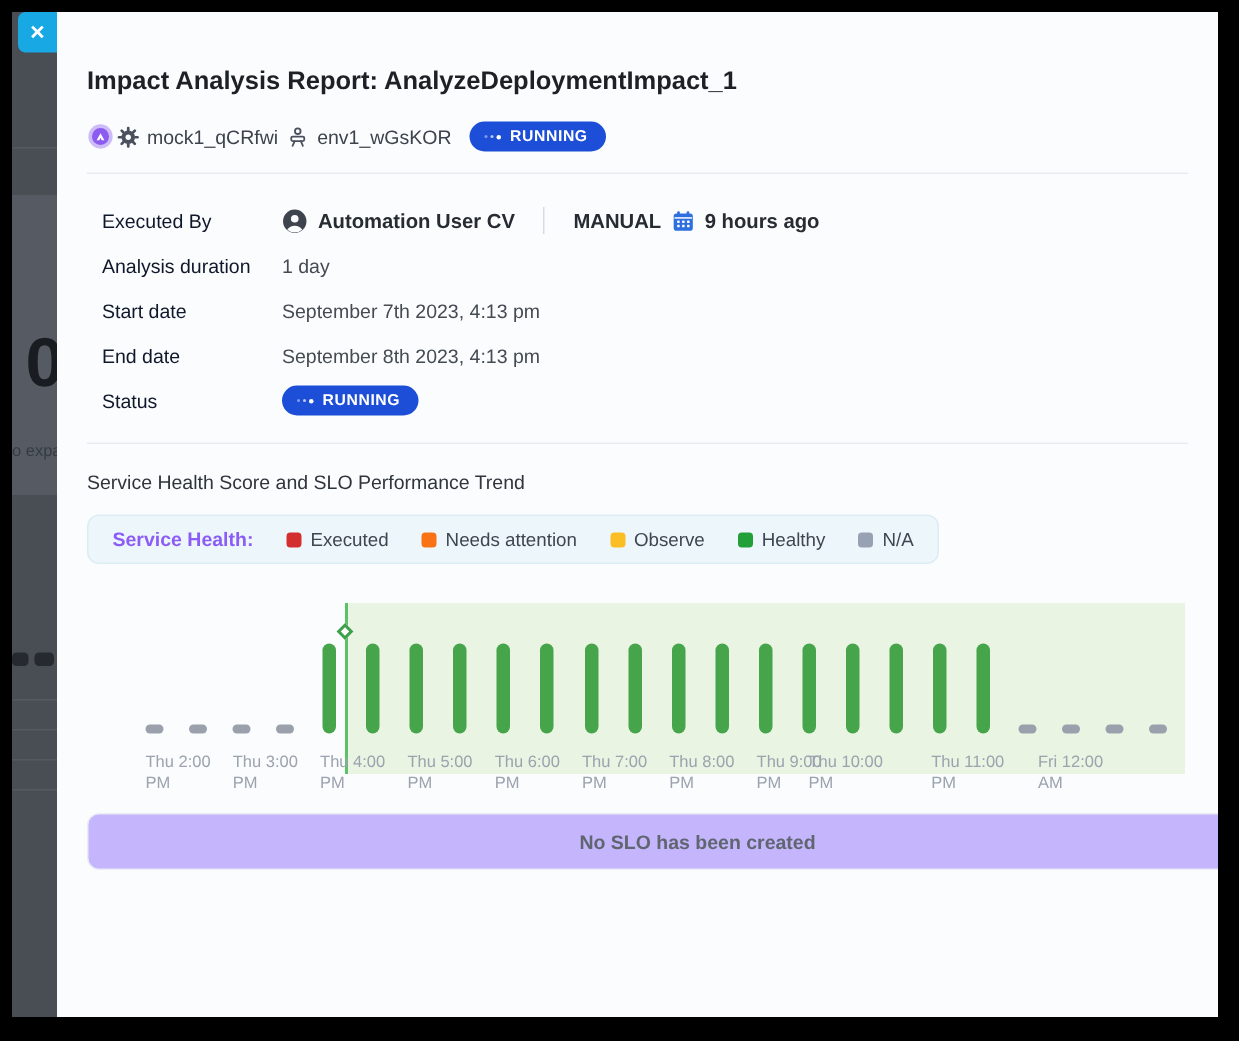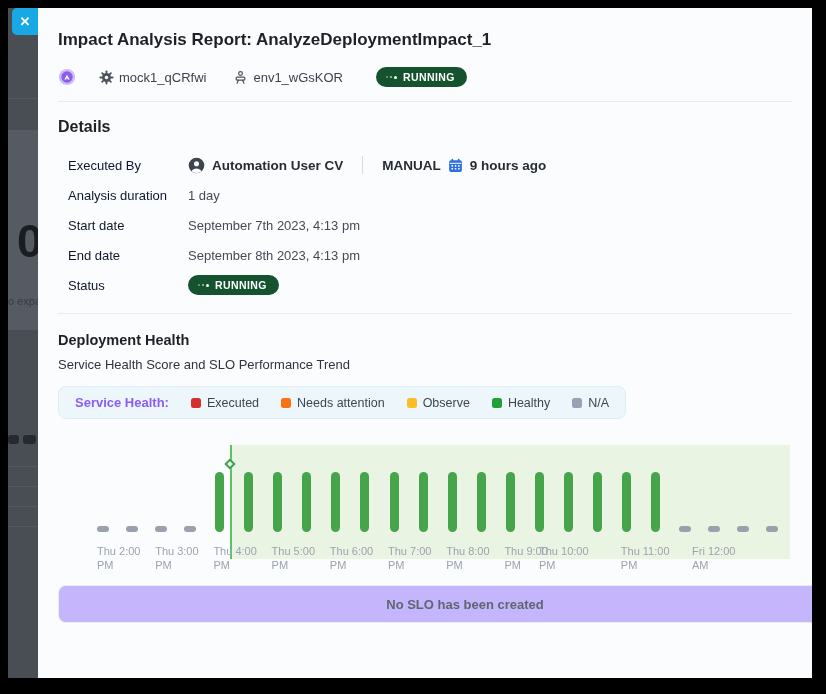--- a/index.html
+++ b/index.html
@@ -39,31 +39,31 @@
     display: flex; align-items: center; justify-content: center; z-index: 3;
   }
 
   
   .modal {
     position: absolute; left: 38px; top: 8px; width: 774px; height: 670px;
     background: #fbfcfe; z-index: 2; overflow: hidden;
   }
 
   .modal-header { padding: 22px 20px 14px 20px; }
-  .modal-title { font-size: 17px; font-weight: bold; color: #1d2126; margin-bottom: 17px; }
-  .meta-row { display: flex; align-items: center; gap: 23px; }
+  .modal-title { font-size: 17px; font-weight: bold; color: #1d2126; margin-bottom: 17px; margin-top: 14px; }
+  .meta-row { display: flex; align-items: center; gap: 2px; }
   .meta-item { display: flex; align-items: center; gap: 5px; font-size: 13px; color: #3c434c; }
   .meta-item + .meta-item { margin-left: 4px; }
 
   .divider { height: 1px; background: #e8ecf1; margin: 0 20px; }
 
   
   .badge-running {
     display: inline-flex; align-items: center; gap: 6px;
-    background: #14532d; color: #fff; font-size: 10.5px; font-weight: bold;
+    background: #1d4ed8; color: #fff; font-size: 10.5px; font-weight: bold;
     letter-spacing: .4px; border-radius: 11px; padding: 4px 12px 4px 10px;
     margin-left: 10px;
   }
   .dots { display: inline-flex; align-items: center; gap: 2px; }
   .dots i { display: block; width: 3px; height: 3px; border-radius: 50%; background: #fff; }
   .dots i:nth-child(1) { opacity: .45; width: 2px; height: 2px; }
   .dots i:nth-child(2) { opacity: .7; width: 2px; height: 2px; }
 
   
   .details-section { padding: 16px 20px 13px 20px; }
@@ -185,21 +185,20 @@
             <i></i>
           </span>
         <span>RUNNING</span>
       </span>
     </div>
   </div>
 
   <div class="divider"></div>
 
   <div class="details-section">
-    <div class="section-heading">Details</div>
 
     <div class="detail-row">
       <span class="detail-label">Executed By</span>
       <span class="detail-value">
         <span class="icon">
           <svg width="17" height="17" viewBox="0 0 24 24">
             <circle cx="12" cy="12" r="11" fill="#3d444e"></circle>
             <circle cx="12" cy="9.6" r="3.6" fill="#fbfcfe"></circle>
             <path d="M4.9 20a8.6 8.6 0 0 1 14.2 0 11 11 0 0 1-14.2 0z" fill="#fbfcfe"></path>
           </svg>
@@ -253,21 +252,20 @@
             </span>
           <span>RUNNING</span>
         </span>
       </span>
     </div>
   </div>
 
   <div class="divider"></div>
 
   <div class="health-section">
-    <div class="health-heading">Deployment Health</div>
     <div class="health-subtitle">Service Health Score and SLO Performance Trend</div>
 
     <div class="legend-box">
       <span class="legend-title">Service Health:</span>
       <span style="display:inline-flex;gap:22px">
           <span class="legend-item">
             <span class="legend-swatch" style="background: rgb(211, 47, 47);"></span>
             <span>Executed</span>
           </span>
           <span class="legend-item">

